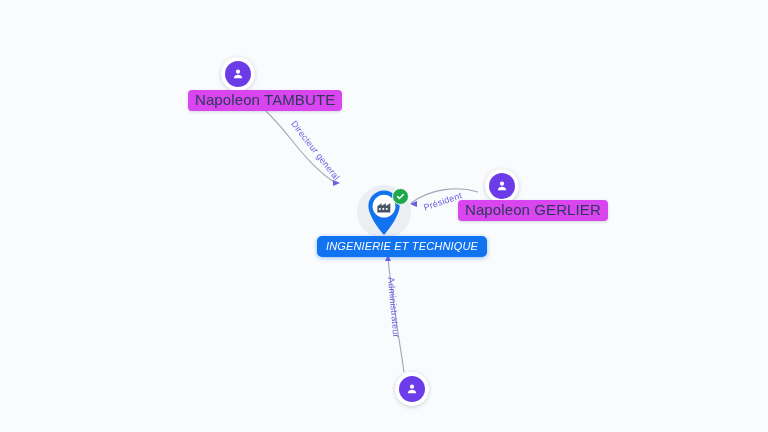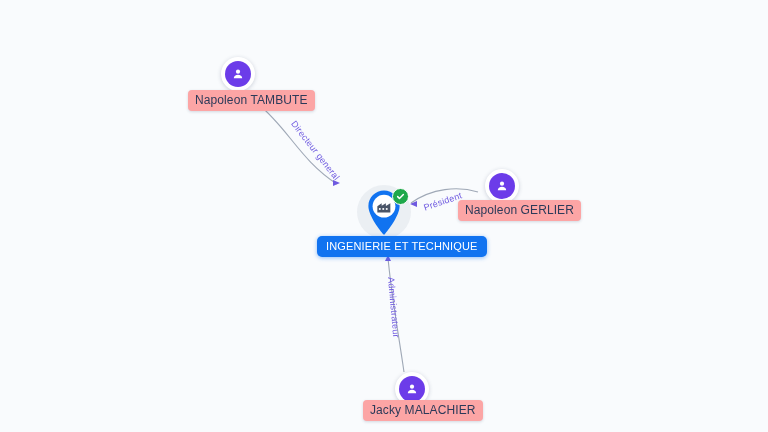--- a/index.html
+++ b/index.html
@@ -85,23 +85,23 @@
     background: #1ea84a;
     border: 1.5px solid #ffffff;
     display: flex;
     align-items: center;
     justify-content: center;
   }
 
   
   .node-label {
     position: absolute;
-    background: #fca5a5;
+    background: #d946ef;
     color: #2c3a59;
-    font-size: 12px;
+    font-size: 15px;
     line-height: 14px;
     padding: 3px 7px 4px 7px;
     border-radius: 4px;
     white-space: nowrap;
     box-shadow: 0 1px 3px rgba(40,55,90,0.18);
     letter-spacing: .1px;
   }
   .node-label.primary {
     background: #1173f0;
     color: #ffffff;
@@ -168,21 +168,20 @@
   <div class="node-label" style="left:458px; top:200px;">Napoleon GERLIER</div>
 
   <div class="person-node" style="left:395px; top:372px;">
     <div class="person-disc">
       <svg width="14" height="14" viewBox="0 0 24 24">
         <circle cx="12" cy="8" r="3.6" fill="#ffffff"></circle>
         <path d="M4.8 19.4c0-3.7 3.2-6 7.2-6s7.2 2.3 7.2 6z" fill="#ffffff"></path>
       </svg>
     </div>
   </div>
-  <div class="node-label" style="left:363px; top:400px;">Jacky MALACHIER</div>
 
   <div class="company-node" style="left:357px; top:185px;">
     <div class="company-halo"></div>
     <div class="pin">
       <svg width="36" height="46" viewBox="0 0 36 46">
         <path d="M18 1.6c-8.6 0-15.6 6.9-15.6 15.4 0 10 12.3 25.2 14.6 27.9a1.3 1.3 0 0 0 2 0C21.3 42.2 33.6 27 33.6 17 33.6 8.5 26.6 1.6 18 1.6z" fill="#1173f0"></path>
         <circle cx="18" cy="17.2" r="11.4" fill="#ffffff"></circle>
       </svg>
     </div>
 
@@ -192,15 +191,15 @@
       <rect x="9.6" y="13.4" width="2.6" height="2.6" fill="#ffffff"></rect>
       <rect x="14.8" y="13.4" width="2.6" height="2.6" fill="#ffffff"></rect>
     </svg>
     <div class="check-badge">
       <svg width="9" height="9" viewBox="0 0 12 12">
         <path d="M2.2 6.2 4.6 8.6 9.8 3.4" fill="none" stroke="#ffffff" stroke-width="2" stroke-linecap="round" stroke-linejoin="round"></path>
       </svg>
     </div>
   </div>
 
-  <div class="node-label primary" style="left:317px; top:236px;">INGENIERIE ET TECHNIQUE</div>
+  <div class="node-label primary" style="left:317px; top:236px;font-style:italic;">INGENIERIE ET TECHNIQUE</div>
 
 </div>
 
 </body></html>

